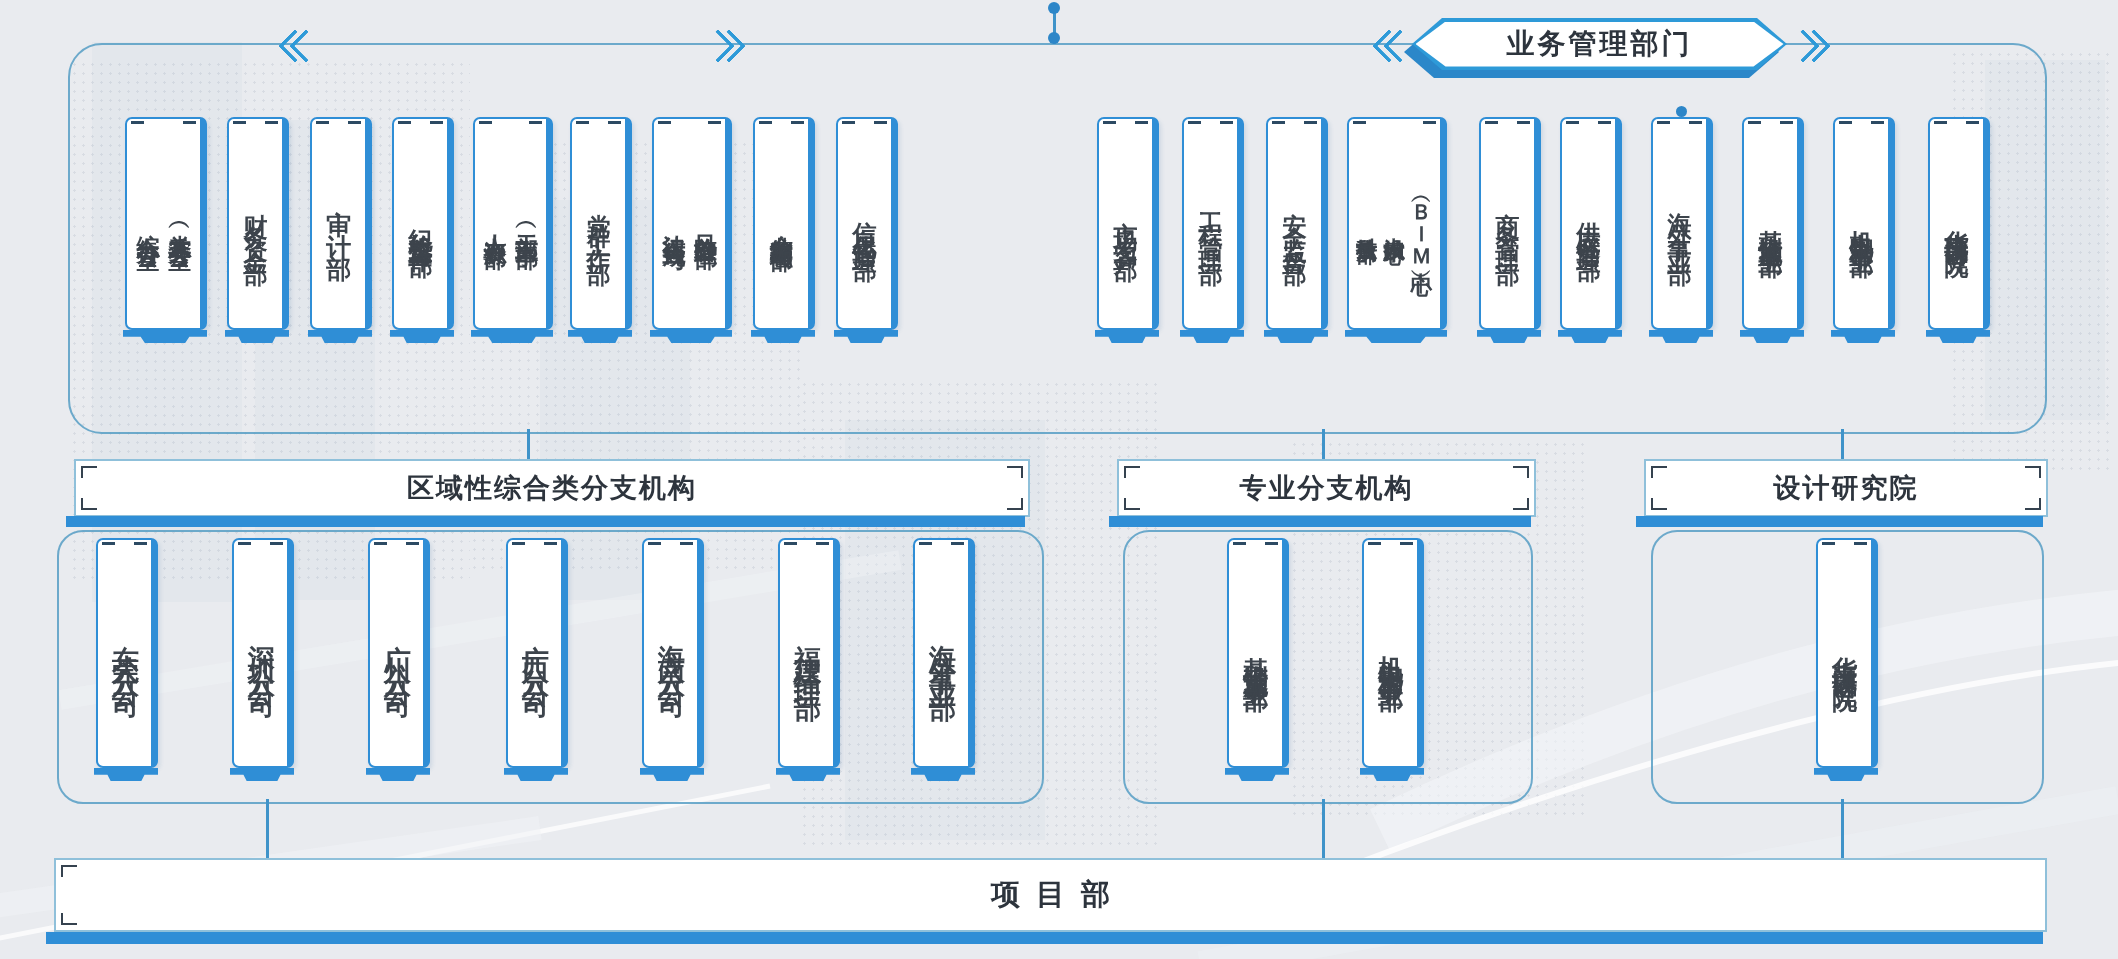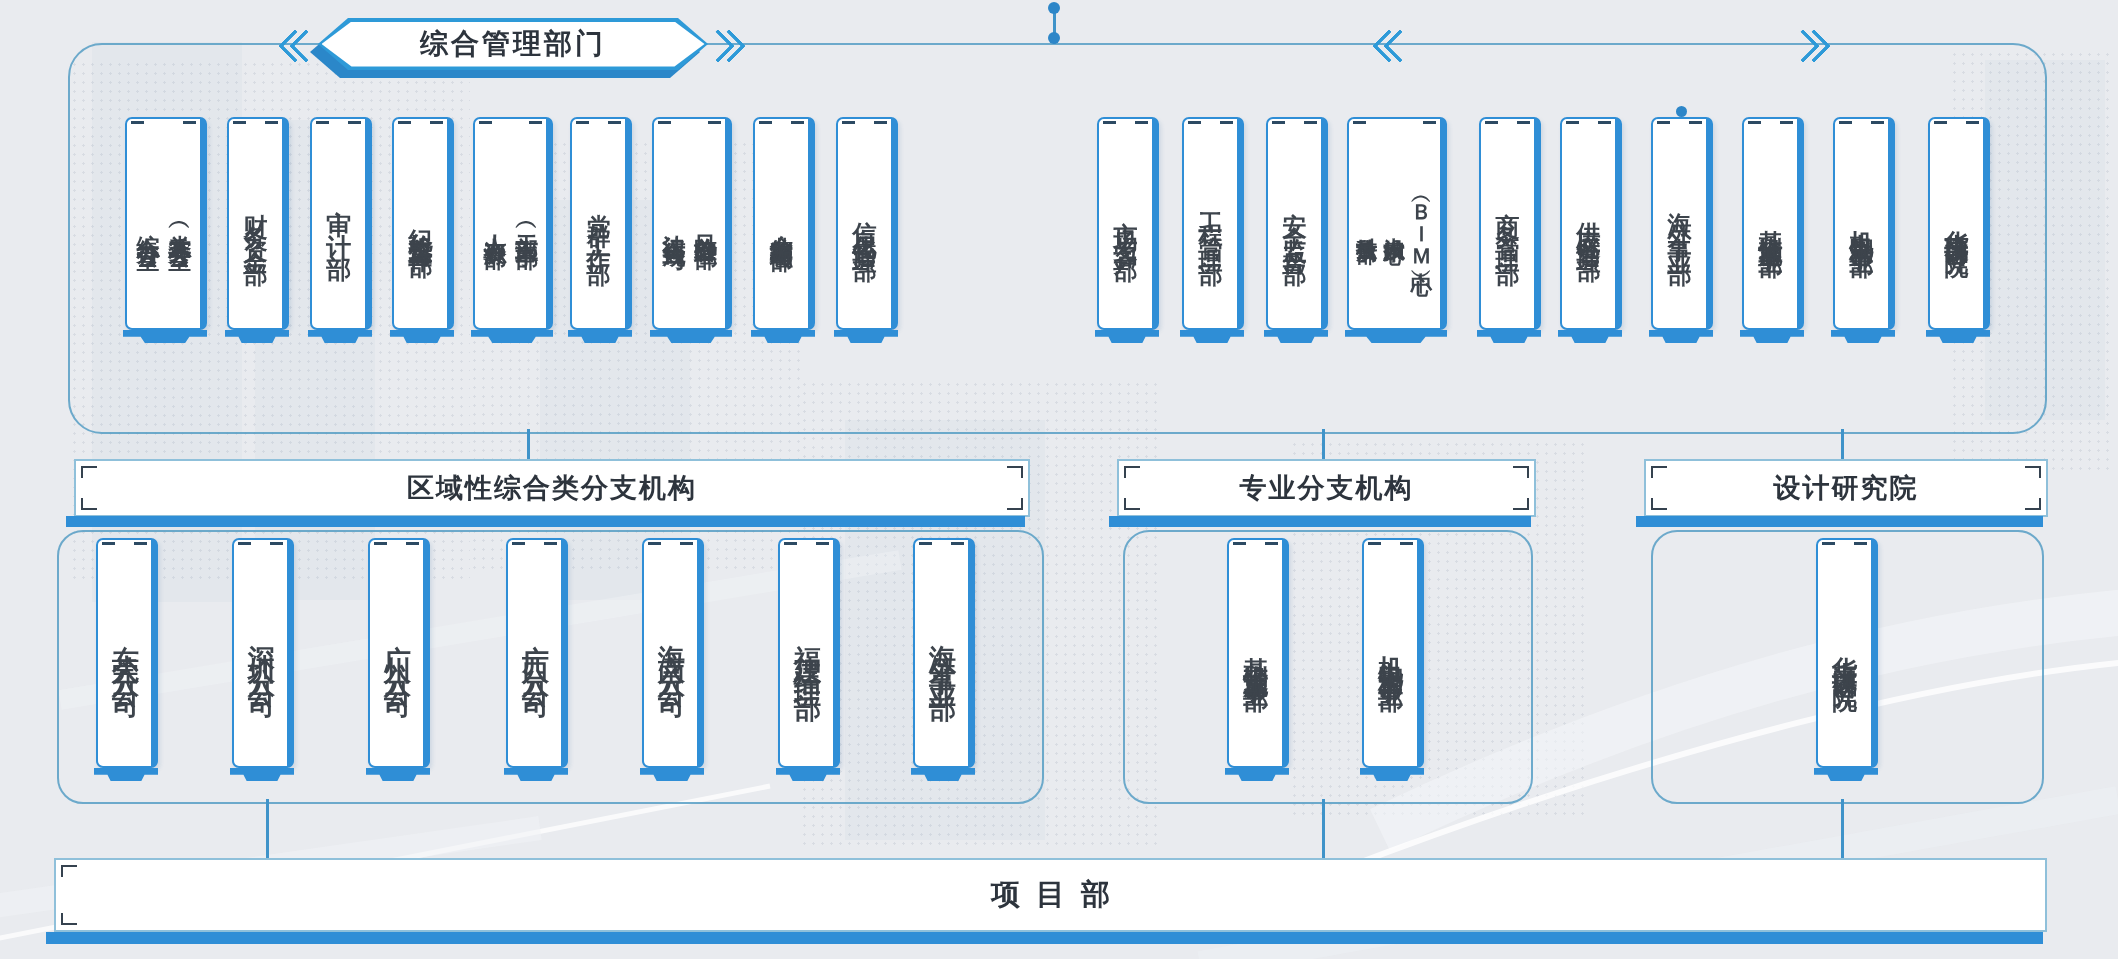--- a/index.html
+++ b/index.html
@@ -132,35 +132,35 @@
   <div class="conn" style="left:1322px;top:429px;height:30px;"></div>
   <div class="conn" style="left:1841px;top:429px;height:30px;"></div>
   <div class="conn" style="left:266px;top:799px;height:59px;"></div>
   <div class="conn" style="left:1322px;top:799px;height:59px;"></div>
   <div class="conn" style="left:1841px;top:799px;height:59px;"></div>
 
   <div class="chev l" style="left:282px;top:29px;">
       <i></i>
       <i></i>
     </div>
-  <div class="hex" style="left:318px;top:18px;width:390px;height:52px;">
+  <div class="chev r" style="left:706px;top:29px;">
+      <i></i>
+      <i></i>
+    </div>
+
+  <div class="chev l" style="left:1376px;top:29px;">
+      <i></i>
+      <i></i>
+    </div>
+  <div class="hex" style="left:1412px;top:18px;width:375px;height:52px;">
     <span class="hex-shadow"></span>
     <span class="hex-body"></span>
     <span class="hex-inner"></span>
-    <span class="hex-label">综合管理部门</span>
-  </div>
-  <div class="chev r" style="left:706px;top:29px;">
-      <i></i>
-      <i></i>
-    </div>
-
-  <div class="chev l" style="left:1376px;top:29px;">
-      <i></i>
-      <i></i>
-    </div>
+    <span class="hex-label">业务管理部门</span>
+  </div>
   <div class="chev r" style="left:1791px;top:29px;">
       <i></i>
       <i></i>
     </div>
 
   <div class="card" style="left:125px;top:117px;width:82px;height:213px;">
       <span class="vtext c2">综合办公室
 （党委办公室）</span>
     </div>
   <div class="card" style="left:227px;top:117px;width:62px;height:213px;">

